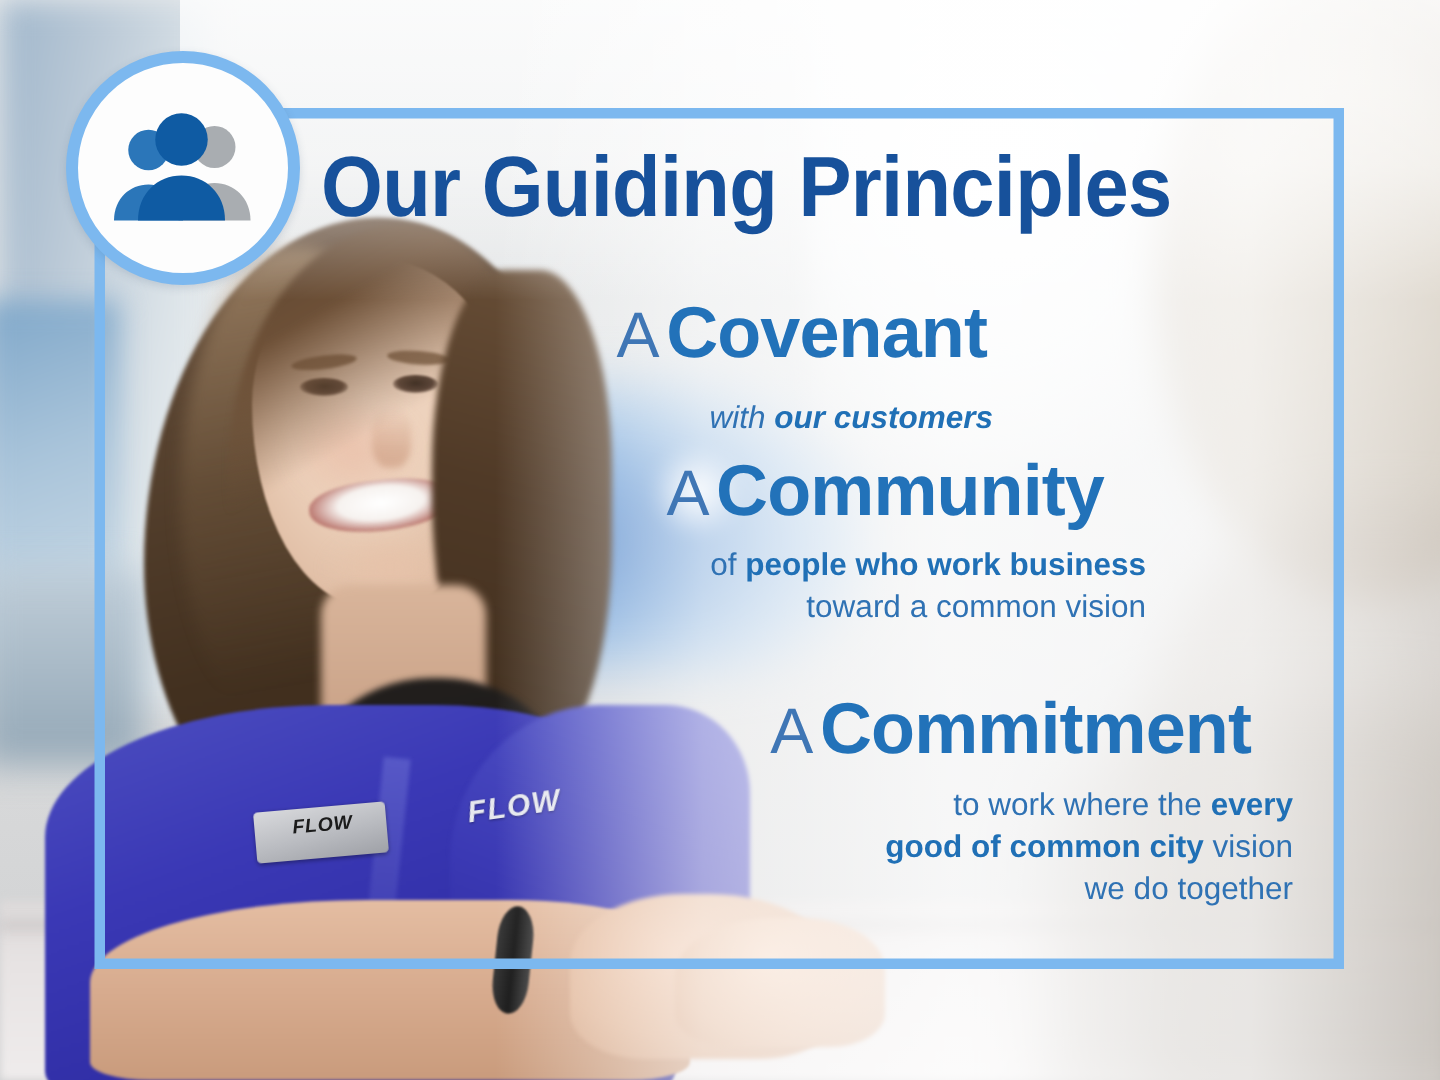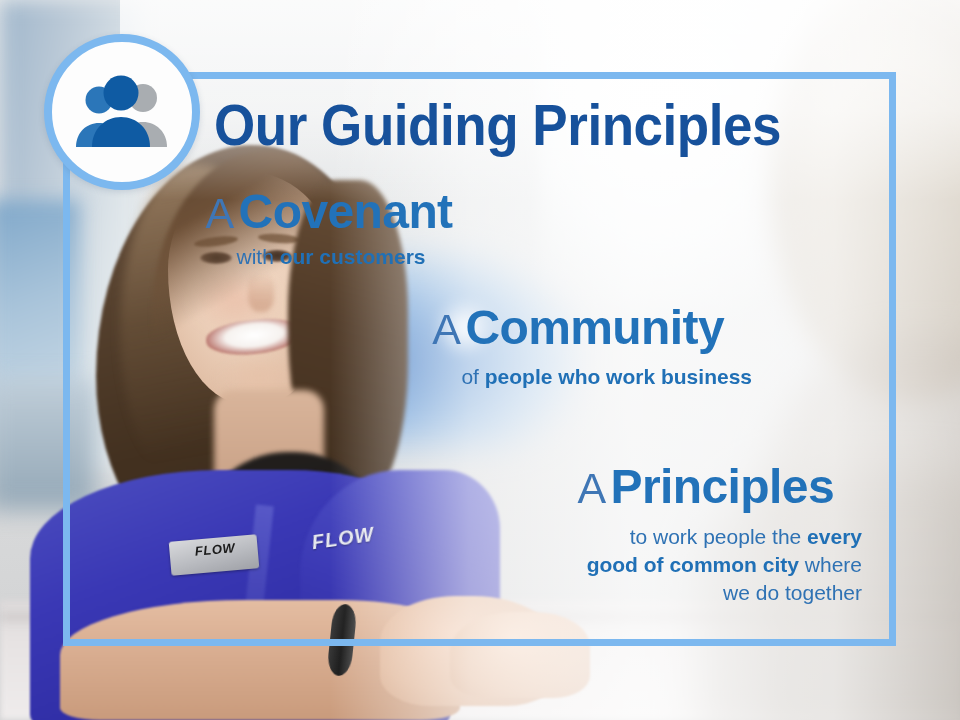--- a/index.html
+++ b/index.html
@@ -290,24 +290,24 @@
     font-weight:700; font-size:48px; color:#2272b9;
     letter-spacing:-.6px;
   }
   .p-sub {
     font-family:"Liberation Sans", sans-serif;
     font-size:21px; line-height:1.33;
     font-weight:400; color:#2f72b4;
   }
   .p-sub b { font-weight:700; color:#2070b6; }
 
-  .pr1 { left:0; top:187px; width:686px; text-align:center; }
-  .pr1 .p-sub { margin-top:7px; padding-right:24px; }
-
-  .pr2 { left:0; top:303px; width:752px; text-align:right; }
+  .pr1 { left:0; top:198px; width:686px; text-align:right; }
+  .pr1 .p-sub { margin-top:18px; padding-right:24px;font-style:italic; }
+
+  .pr2 { left:12px; top:303px; width:752px; text-align:right; }
   .pr2 .p-sub { margin-top:11px; padding-right:0px; }
 
   .pr3 { left:0; top:462px; width:862px; text-align:right; }
   .pr3 .p-sub { margin-top:12px; padding-right:0px; }
 
   .pr1 .p-head, .pr2 .p-head, .pr3 .p-head { padding-right:28px; }
   .pr2 .p-head { padding-right:28px; }
   .pr3 .p-head { padding-right:28px; }
 </style>
 </head>
@@ -393,29 +393,30 @@
       </div>
     </div>
 
     <div class="principle pr2">
       <div class="p-head">
         <span class="art">A</span>
         <span class="word">Community</span>
       </div>
       <div class="p-sub">
         <span>of </span><b>people who work business</b><br>
+        <span>toward a common vision</span>
       </div>
     </div>
 
     <div class="principle pr3">
       <div class="p-head">
         <span class="art">A</span>
-        <span class="word">Principles</span>
+        <span class="word">Commitment</span>
       </div>
       <div class="p-sub">
-        <span>to work people the </span><b>every</b><br>
-        <b>good of common city</b><span> where</span><br>
+        <span>to work where the </span><b>every</b><br>
+        <b>good of common city</b><span> vision</span><br>
         <span>we do together</span>
       </div>
     </div>
 
   </div>
 </div>
 
 </body></html>

